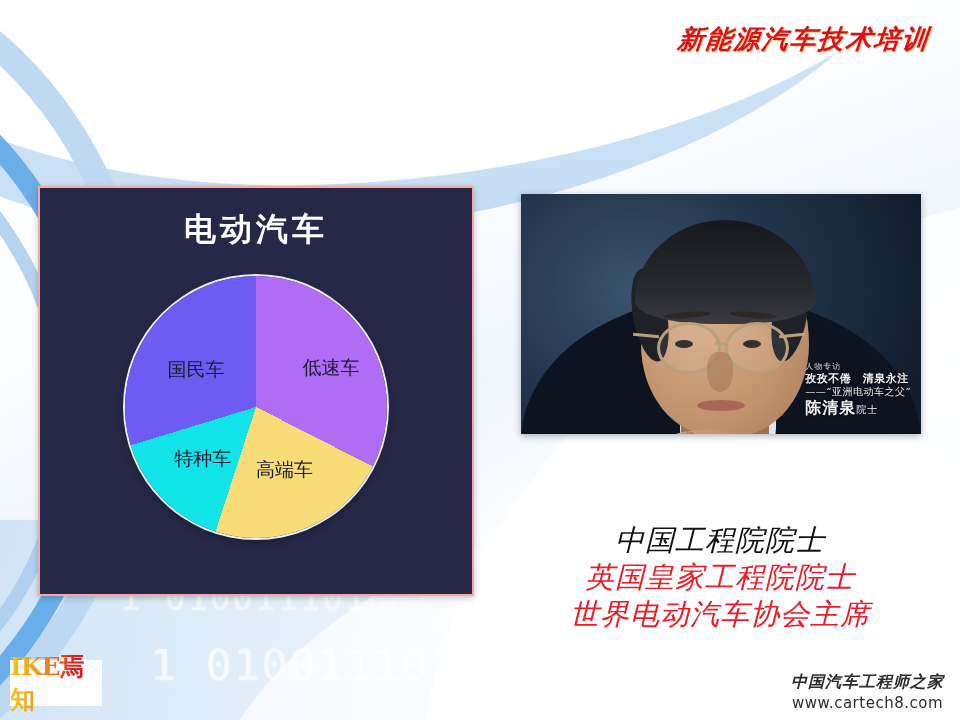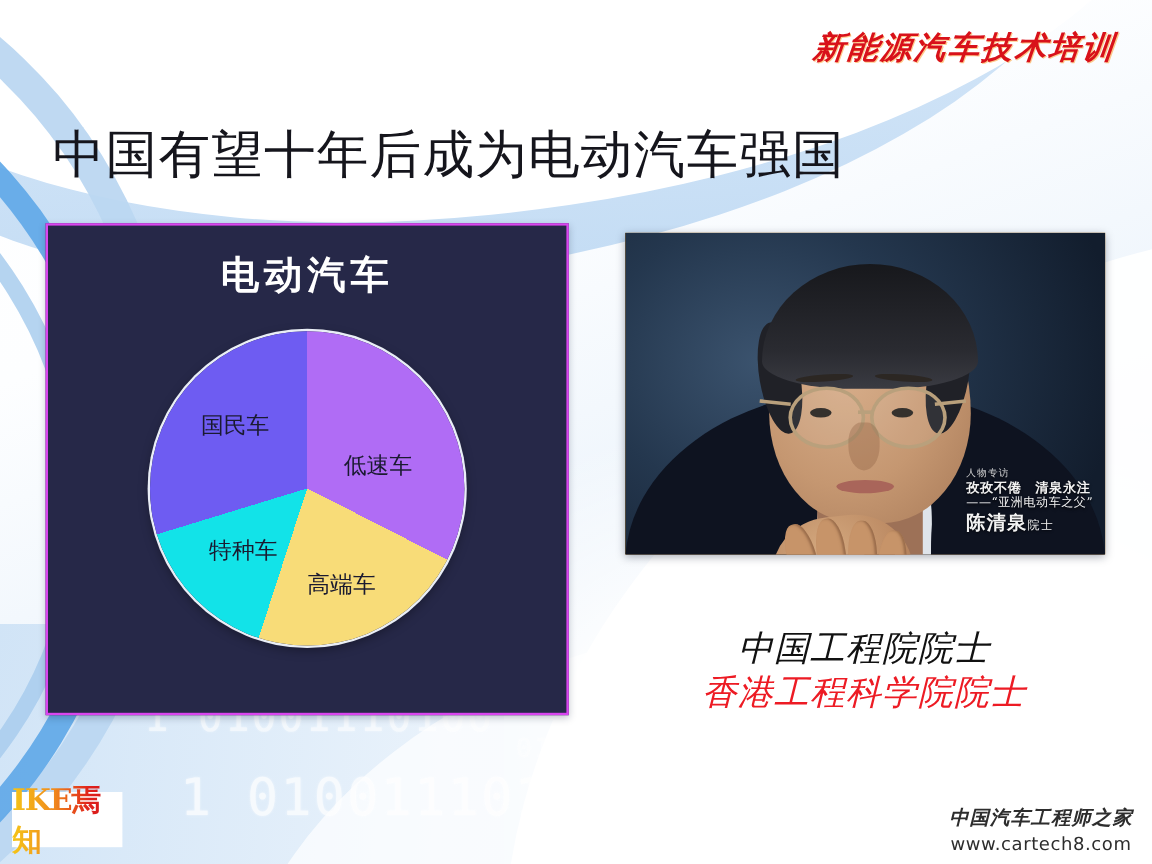--- a/index.html
+++ b/index.html
@@ -159,21 +159,21 @@
   }
 
   
   .chart-panel {
     position: absolute;
     left: 38px;
     top: 186px;
     width: 432px;
     height: 406px;
     background: #262848;
-    border: 2px solid #d946ef;
+    border: 2px solid #fca5a5;
     box-shadow: 0 2px 6px rgba(20,30,60,.25);
     overflow: hidden;
   }
   .chart-title {
     position: absolute;
     left: 0; right: 0;
     top: 20px;
     text-align: center;
     font-family: "DejaVu Serif", "Liberation Serif", serif;
     font-size: 32px;
@@ -203,21 +203,21 @@
     white-space: nowrap;
     transform: translate(-50%, -50%);
   }
 
   
   .photo {
     position: absolute;
     left: 521px;
     top: 194px;
     width: 400px;
-    height: 268px;
+    height: 240px;
     overflow: hidden;
     background: #a16207;
     box-shadow: 0 2px 7px rgba(15,25,50,.35);
   }
   .photo-bg {
     position: absolute;
     inset: 0;
     background:
       radial-gradient(ellipse 300px 260px at 28% 40%, #3b536e 0%, #24374e 45%, #121d2d 100%);
   }
@@ -477,31 +477,30 @@
     <div class="swoosh swoosh-b"></div>
     <div class="swoosh swoosh-c"></div>
     <div class="binary b1">1011001011</div>
     <div class="binary b2">1 01001110100</div>
     <div class="binary b3">1 010011101000</div>
     <div class="binary b4">0110100</div>
   </div>
 
   <div class="brand">新能源汽车技术培训</div>
 
-  <div class="title">中国有望十年后成为电动汽车强国</div>
 
   <div class="chart-panel">
     <div class="chart-title">电动汽车</div>
     <div class="pie-wrap">
       <div class="pie" id="pie-disc" style="background: conic-gradient(rgb(176, 108, 245) 0deg, rgb(176, 108, 245) 117deg, rgb(248, 220, 120) 117deg, rgb(248, 220, 120) 198deg, rgb(18, 227, 232) 198deg, rgb(18, 227, 232) 253deg, rgb(110, 92, 242) 253deg, rgb(110, 92, 242) 360deg);"></div>
       <div id="pie-labels">
-          <div class="slice-label" style="left: 190px; top: 91.985px; margin-top: 20px;">低速车</div>
-          <div class="slice-label" style="left: 159.575px; top: 211px; text-align: right;">高端车</div>
+          <div class="slice-label" style="left: 206px; top: 91.985px;">低速车</div>
+          <div class="slice-label" style="left: 159.575px; top: 194px; text-align: right;">高端车</div>
           <div class="slice-label" style="left: 77.7416px; top: 183.337px;">特种车</div>
-          <div class="slice-label" style="left: 70.976px; top: 79px;">国民车</div>
+          <div class="slice-label" style="left: 70.976px; top: 94px;">国民车</div>
         </div>
     </div>
   </div>
 
   <div class="photo">
     <div class="photo-bg"></div>
     <div class="suit"></div>
     <div class="shirt"></div>
     <div class="tie"></div>
     <div class="neck"></div>
@@ -531,21 +530,22 @@
     <div class="photo-overlay">
       <div class="ov-1">人物专访</div>
       <div class="ov-2">孜孜不倦　清泉永注</div>
       <div class="ov-3">——“亚洲电动车之父”</div>
       <div class="ov-4"><span>陈清泉</span><span class="small">院士</span></div>
     </div>
   </div>
 
   <div class="caption" id="caption-block">
       <span class="ln black">中国工程院院士</span>
-      <span class="ln red">香港工程科学院院士</span>
+      <span class="ln red">英国皇家工程院院士</span>
+      <span class="ln red">世界电动汽车协会主席</span>
     </div>
 
   <div class="logo-ike">
     <span class="logo-ike-text">IKE焉知</span>
   </div>
 
   <div class="watermark">
     <div class="wm-cn">中国汽车工程师之家</div>
     <div class="wm-url">www.cartech8.com</div>
   </div>

